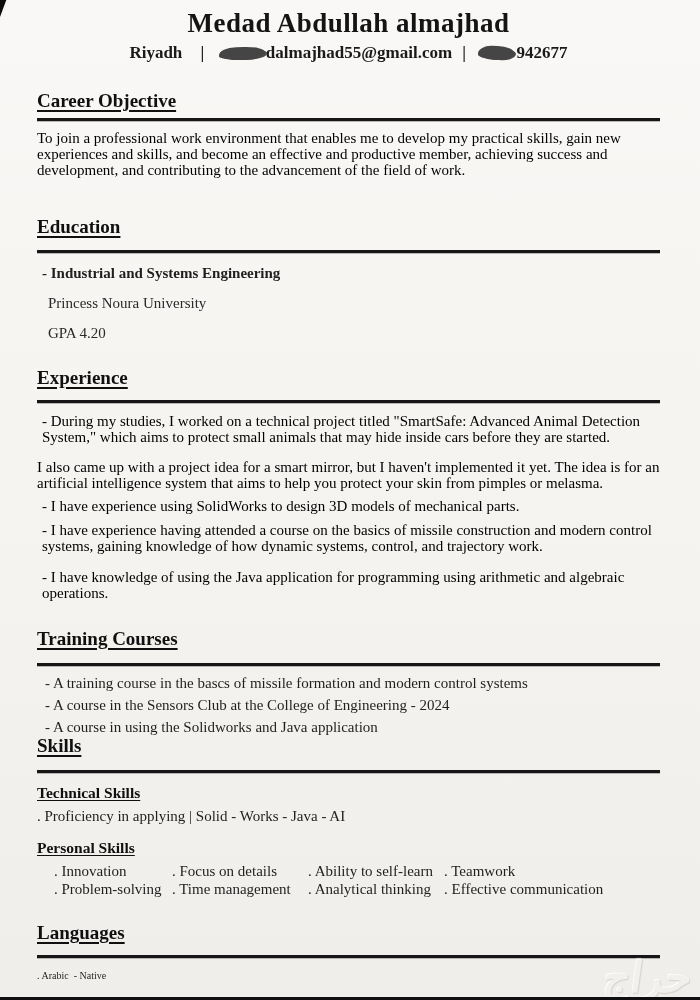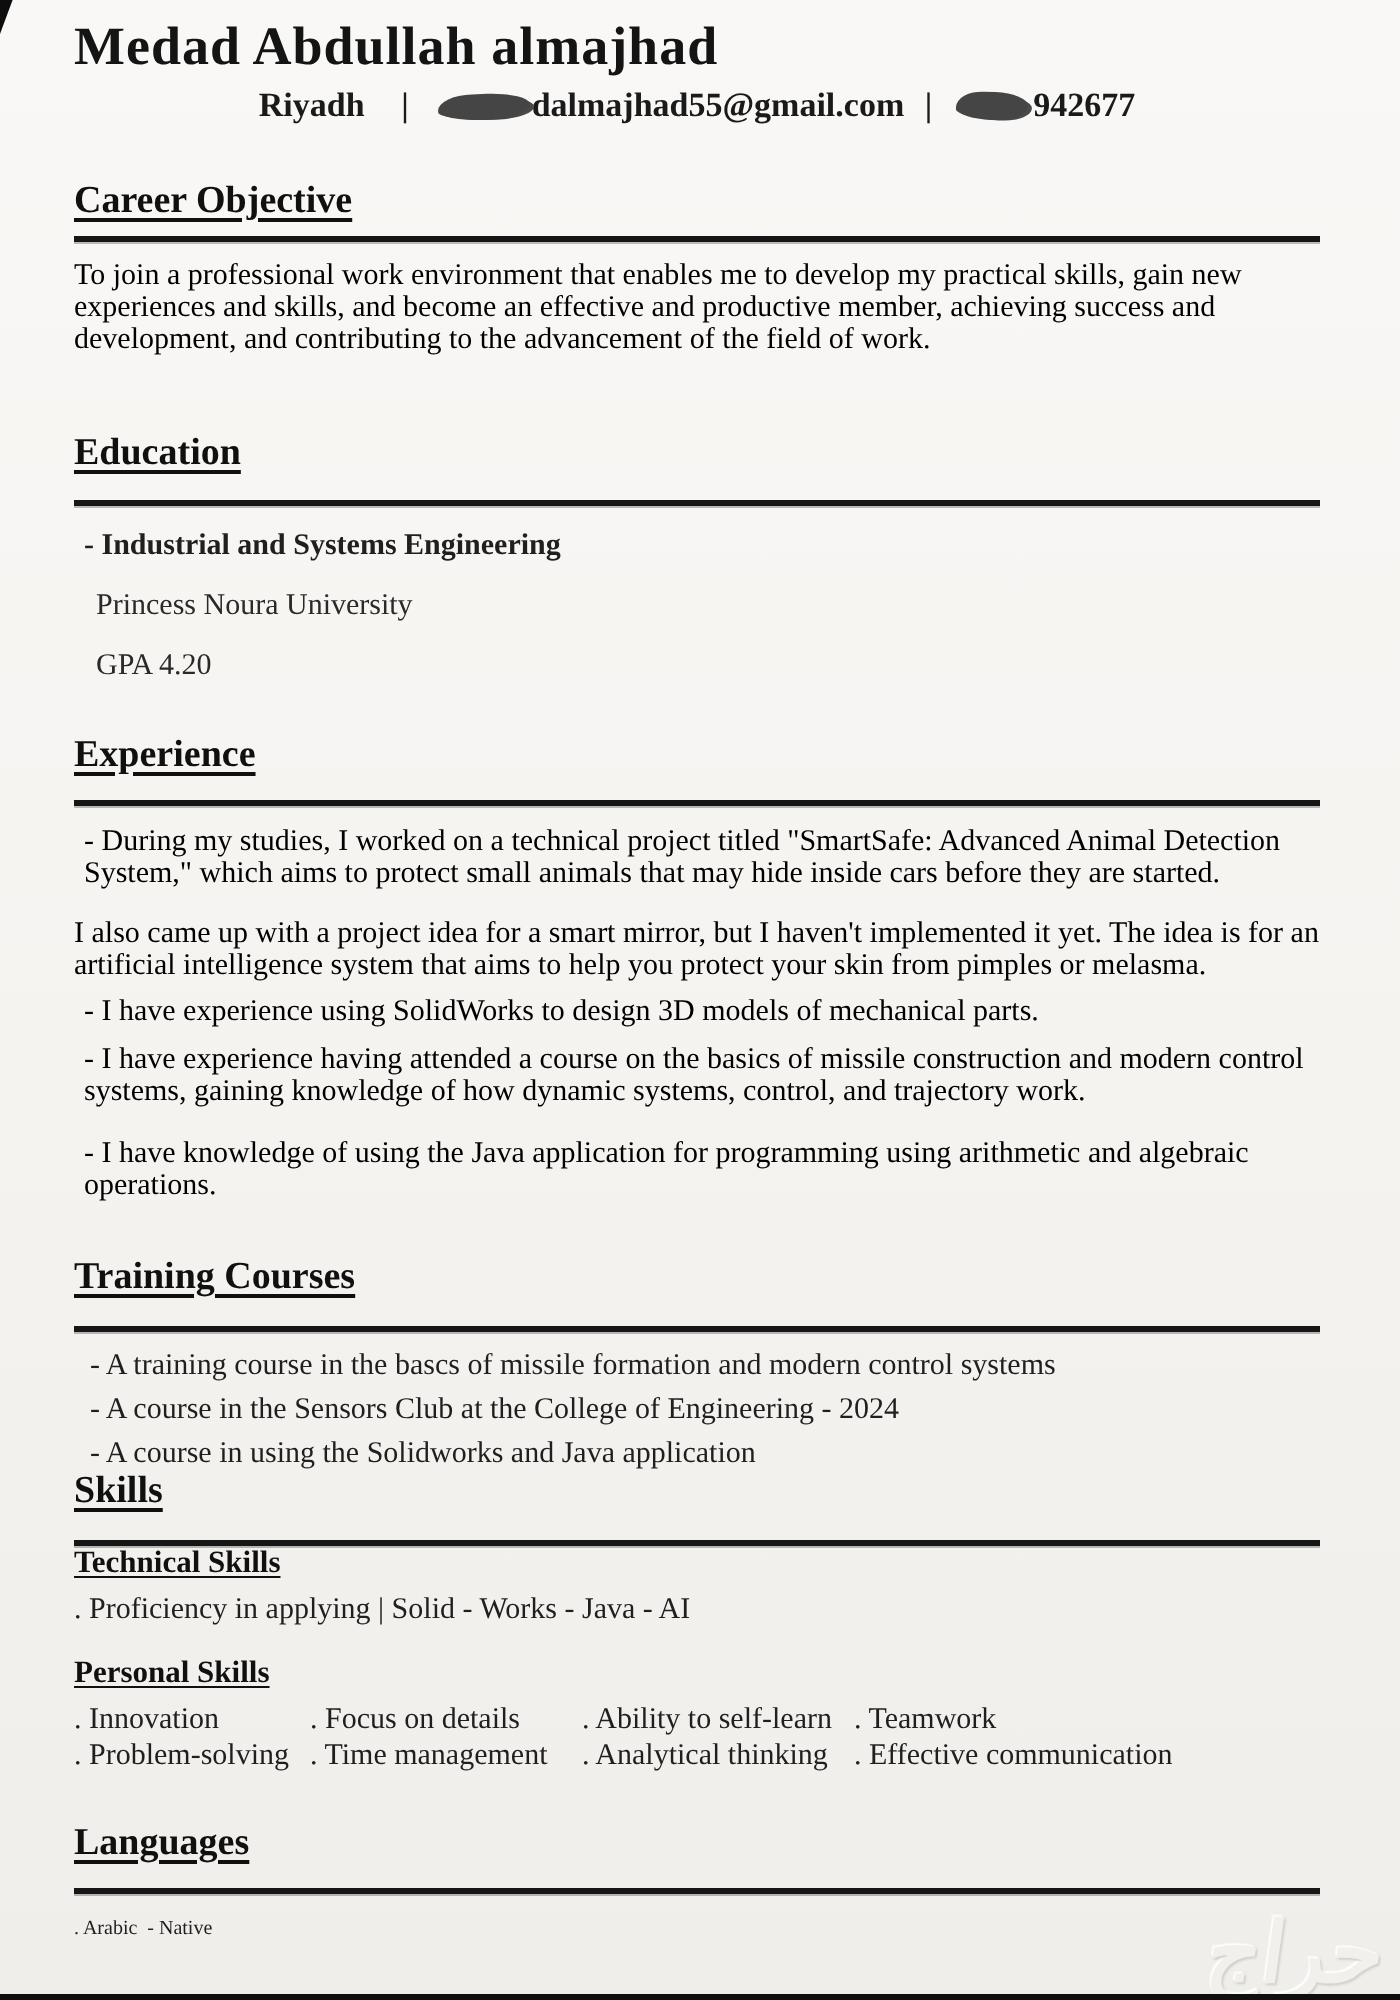--- a/index.html
+++ b/index.html
@@ -24,21 +24,21 @@
   .watermark{
     position:absolute; right:8px; bottom:-2px; z-index:1;
     font-size:42px; font-weight:bold; direction:rtl;
     color:#f2f0ed;
     text-shadow:1px 1px 1px #d5d2cd, -1px -1px 1px #ffffff, 0 0 2px #dcd9d4;
     transform:skewX(-8deg);
     letter-spacing:2px;
   }
 
   h1.name{
-    text-align:left; font-size:27px; font-weight:bold; color:#141414;
+    text-align:center; font-size:27px; font-weight:bold; color:#141414;
     line-height:30px; letter-spacing:.5px;
   }
   .contact{
     text-align:center; font-size:17px; font-weight:bold; color:#1a1a1a;
     margin-top:4px; line-height:22px;
   }
   .contact .sep{ margin:0 10px 0 14px; }
   .contact .sep2{ margin:0 8px 0 6px; }
   .scribble{
     display:inline-block; background:#454545; vertical-align:-2px;
@@ -72,26 +72,26 @@
 
   .s-train h2{ margin-top:27px; }    .s-train .rule{ margin-top:13px; }
   .t-item{ margin-top:6px; padding-left:8px; font-size:15px; line-height:16px; }
   .t-item.first{ margin-top:9px; }
 
   .s-skills h2{ }   .s-skills .rule{ margin-top:13px; }
   h3.sub{
     font-size:15.5px; font-weight:bold; color:#101010; line-height:17px;
     text-decoration:underline; text-underline-offset:2px;
   }
-  .sub-tech{ }
+  .sub-tech{ margin-top:11px; }
   .prof{ margin-top:7px; font-size:15px; line-height:16px; }
   .sub-pers{ margin-top:15px; }
   .skill-grid{
     display:grid; grid-template-columns:118px 136px 136px auto;
-    margin-top:7px; font-size:15px; line-height:17.5px;
+    margin-top:7px; font-size:15px; line-height:17.5px;margin-left:17px;
   }
 
   .s-lang h2{ margin-top:24px; }     .s-lang .rule{ margin-top:11px; }
   .lang{ font-size:10px; line-height:16px; white-space:pre-wrap; }
   .lang.first{ margin-top:10px; }
 </style>
 </head>
 <body>
 
 <div class="page">

